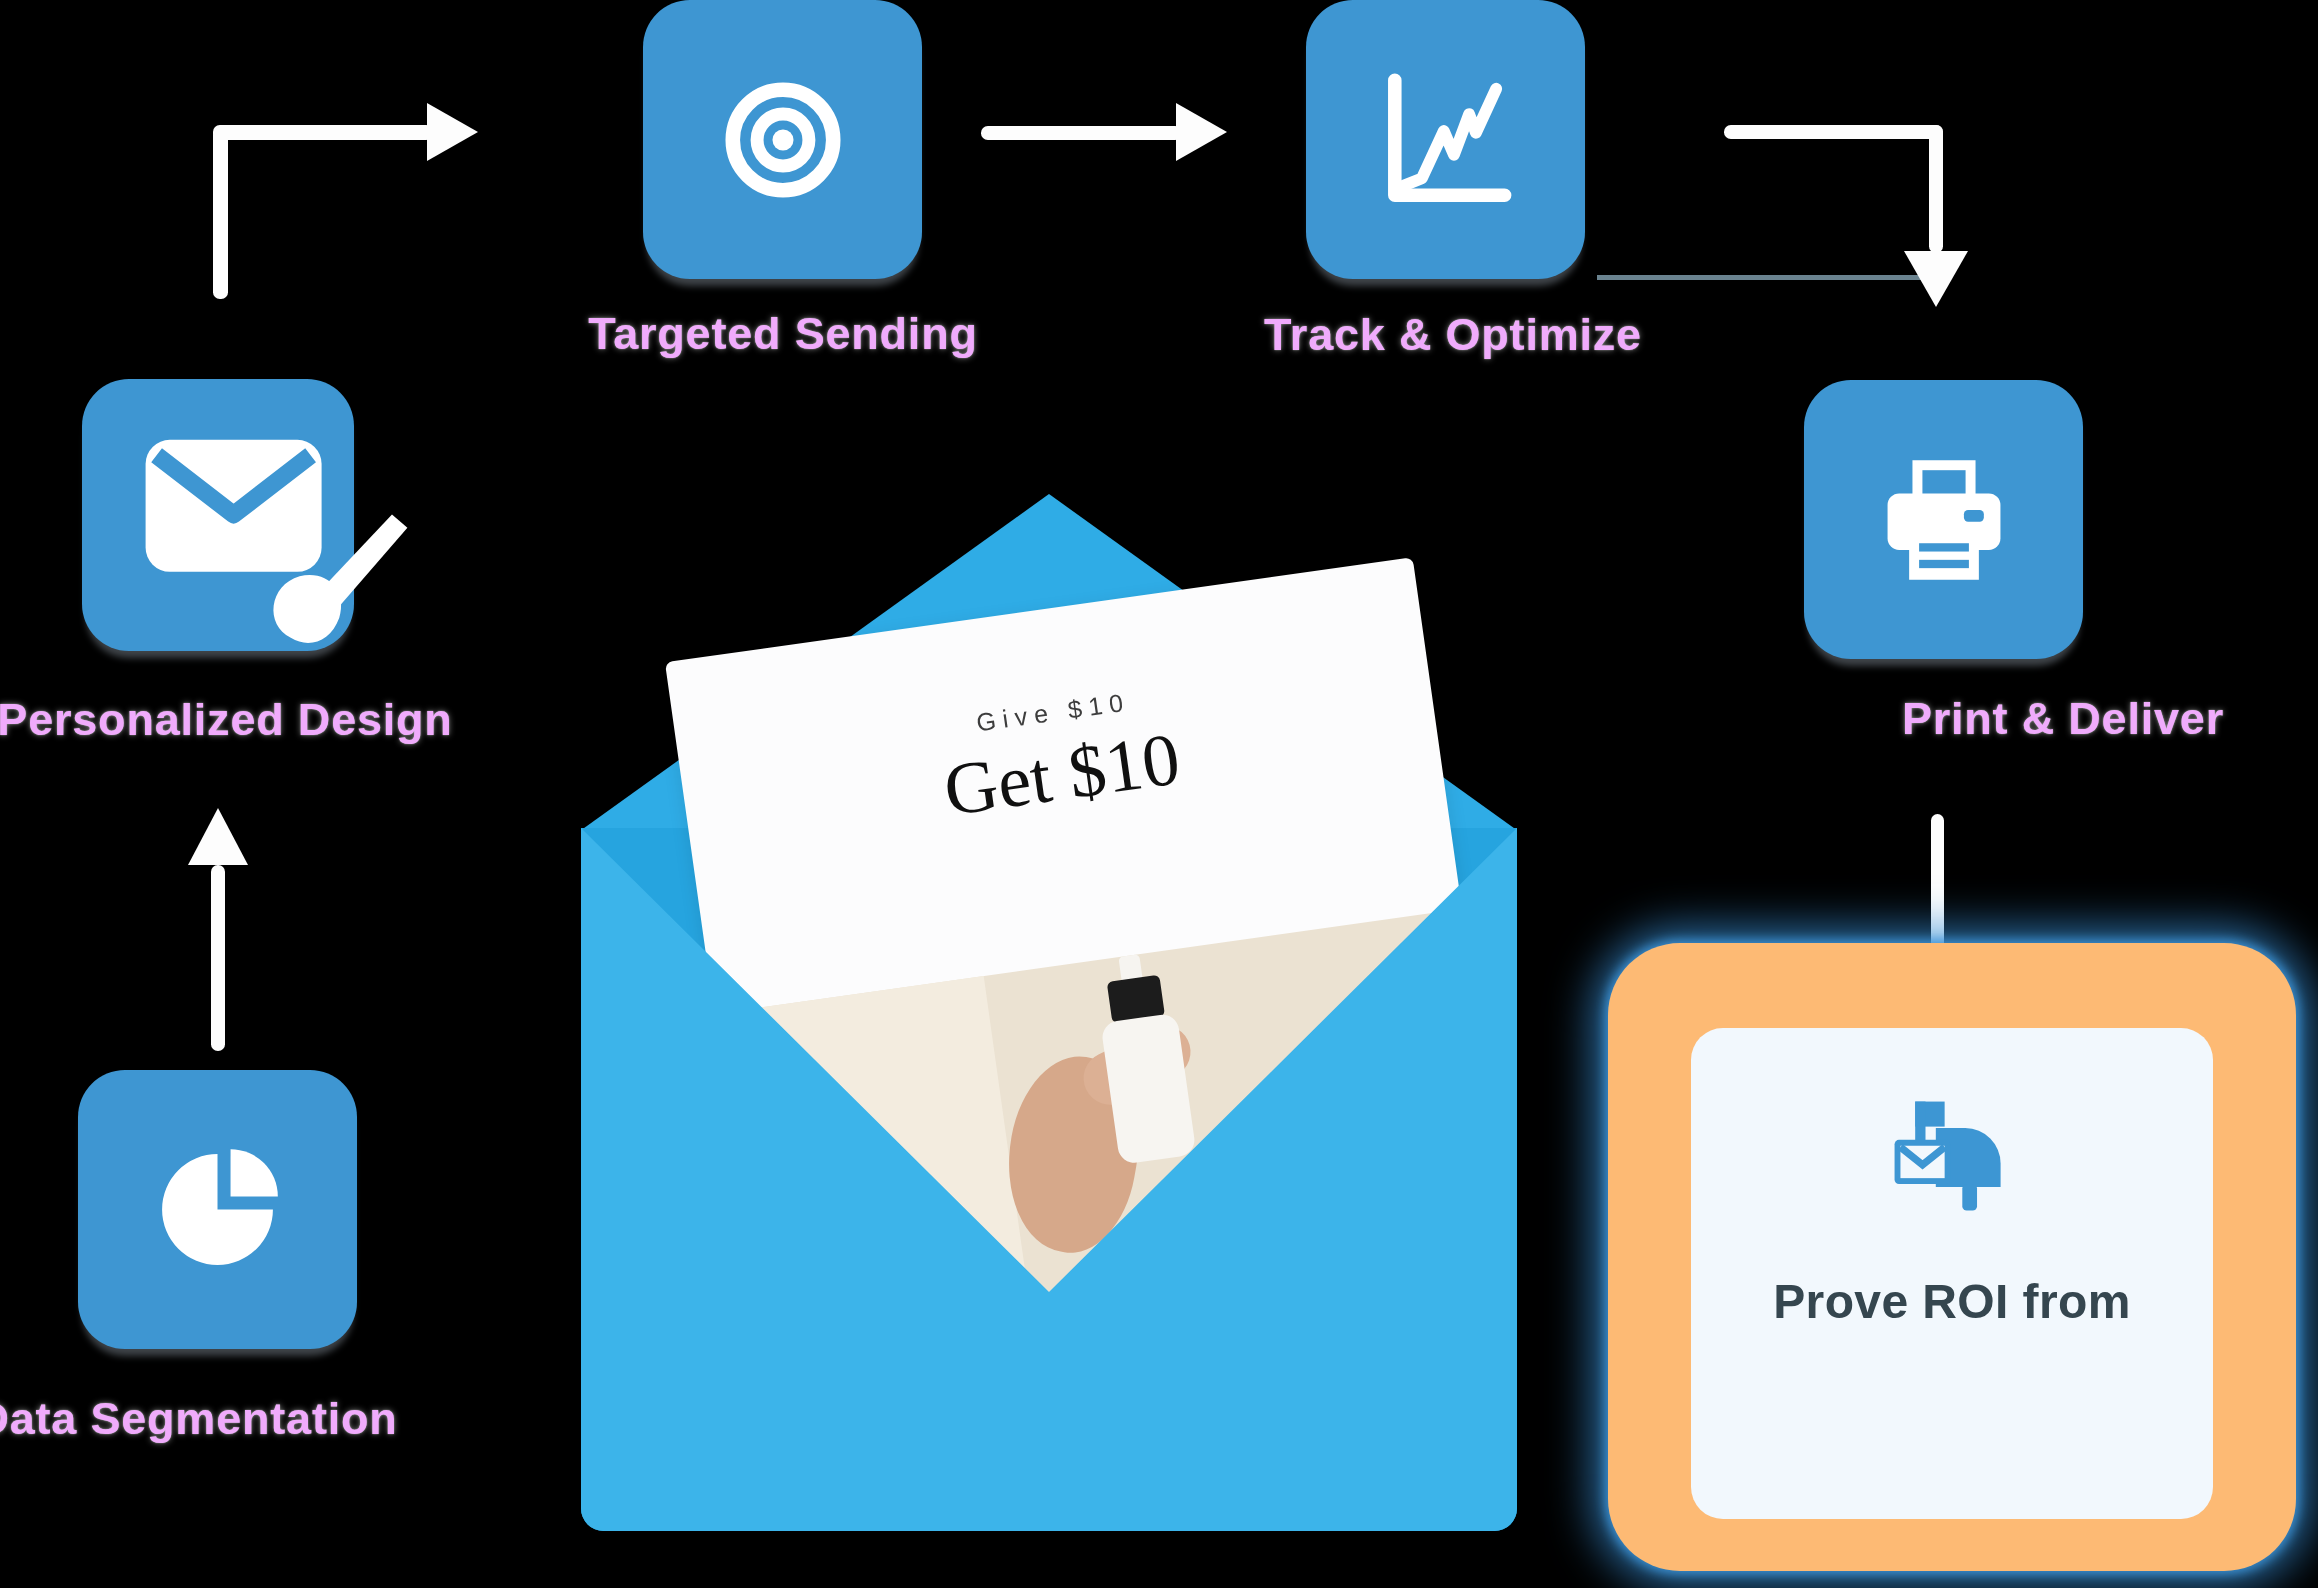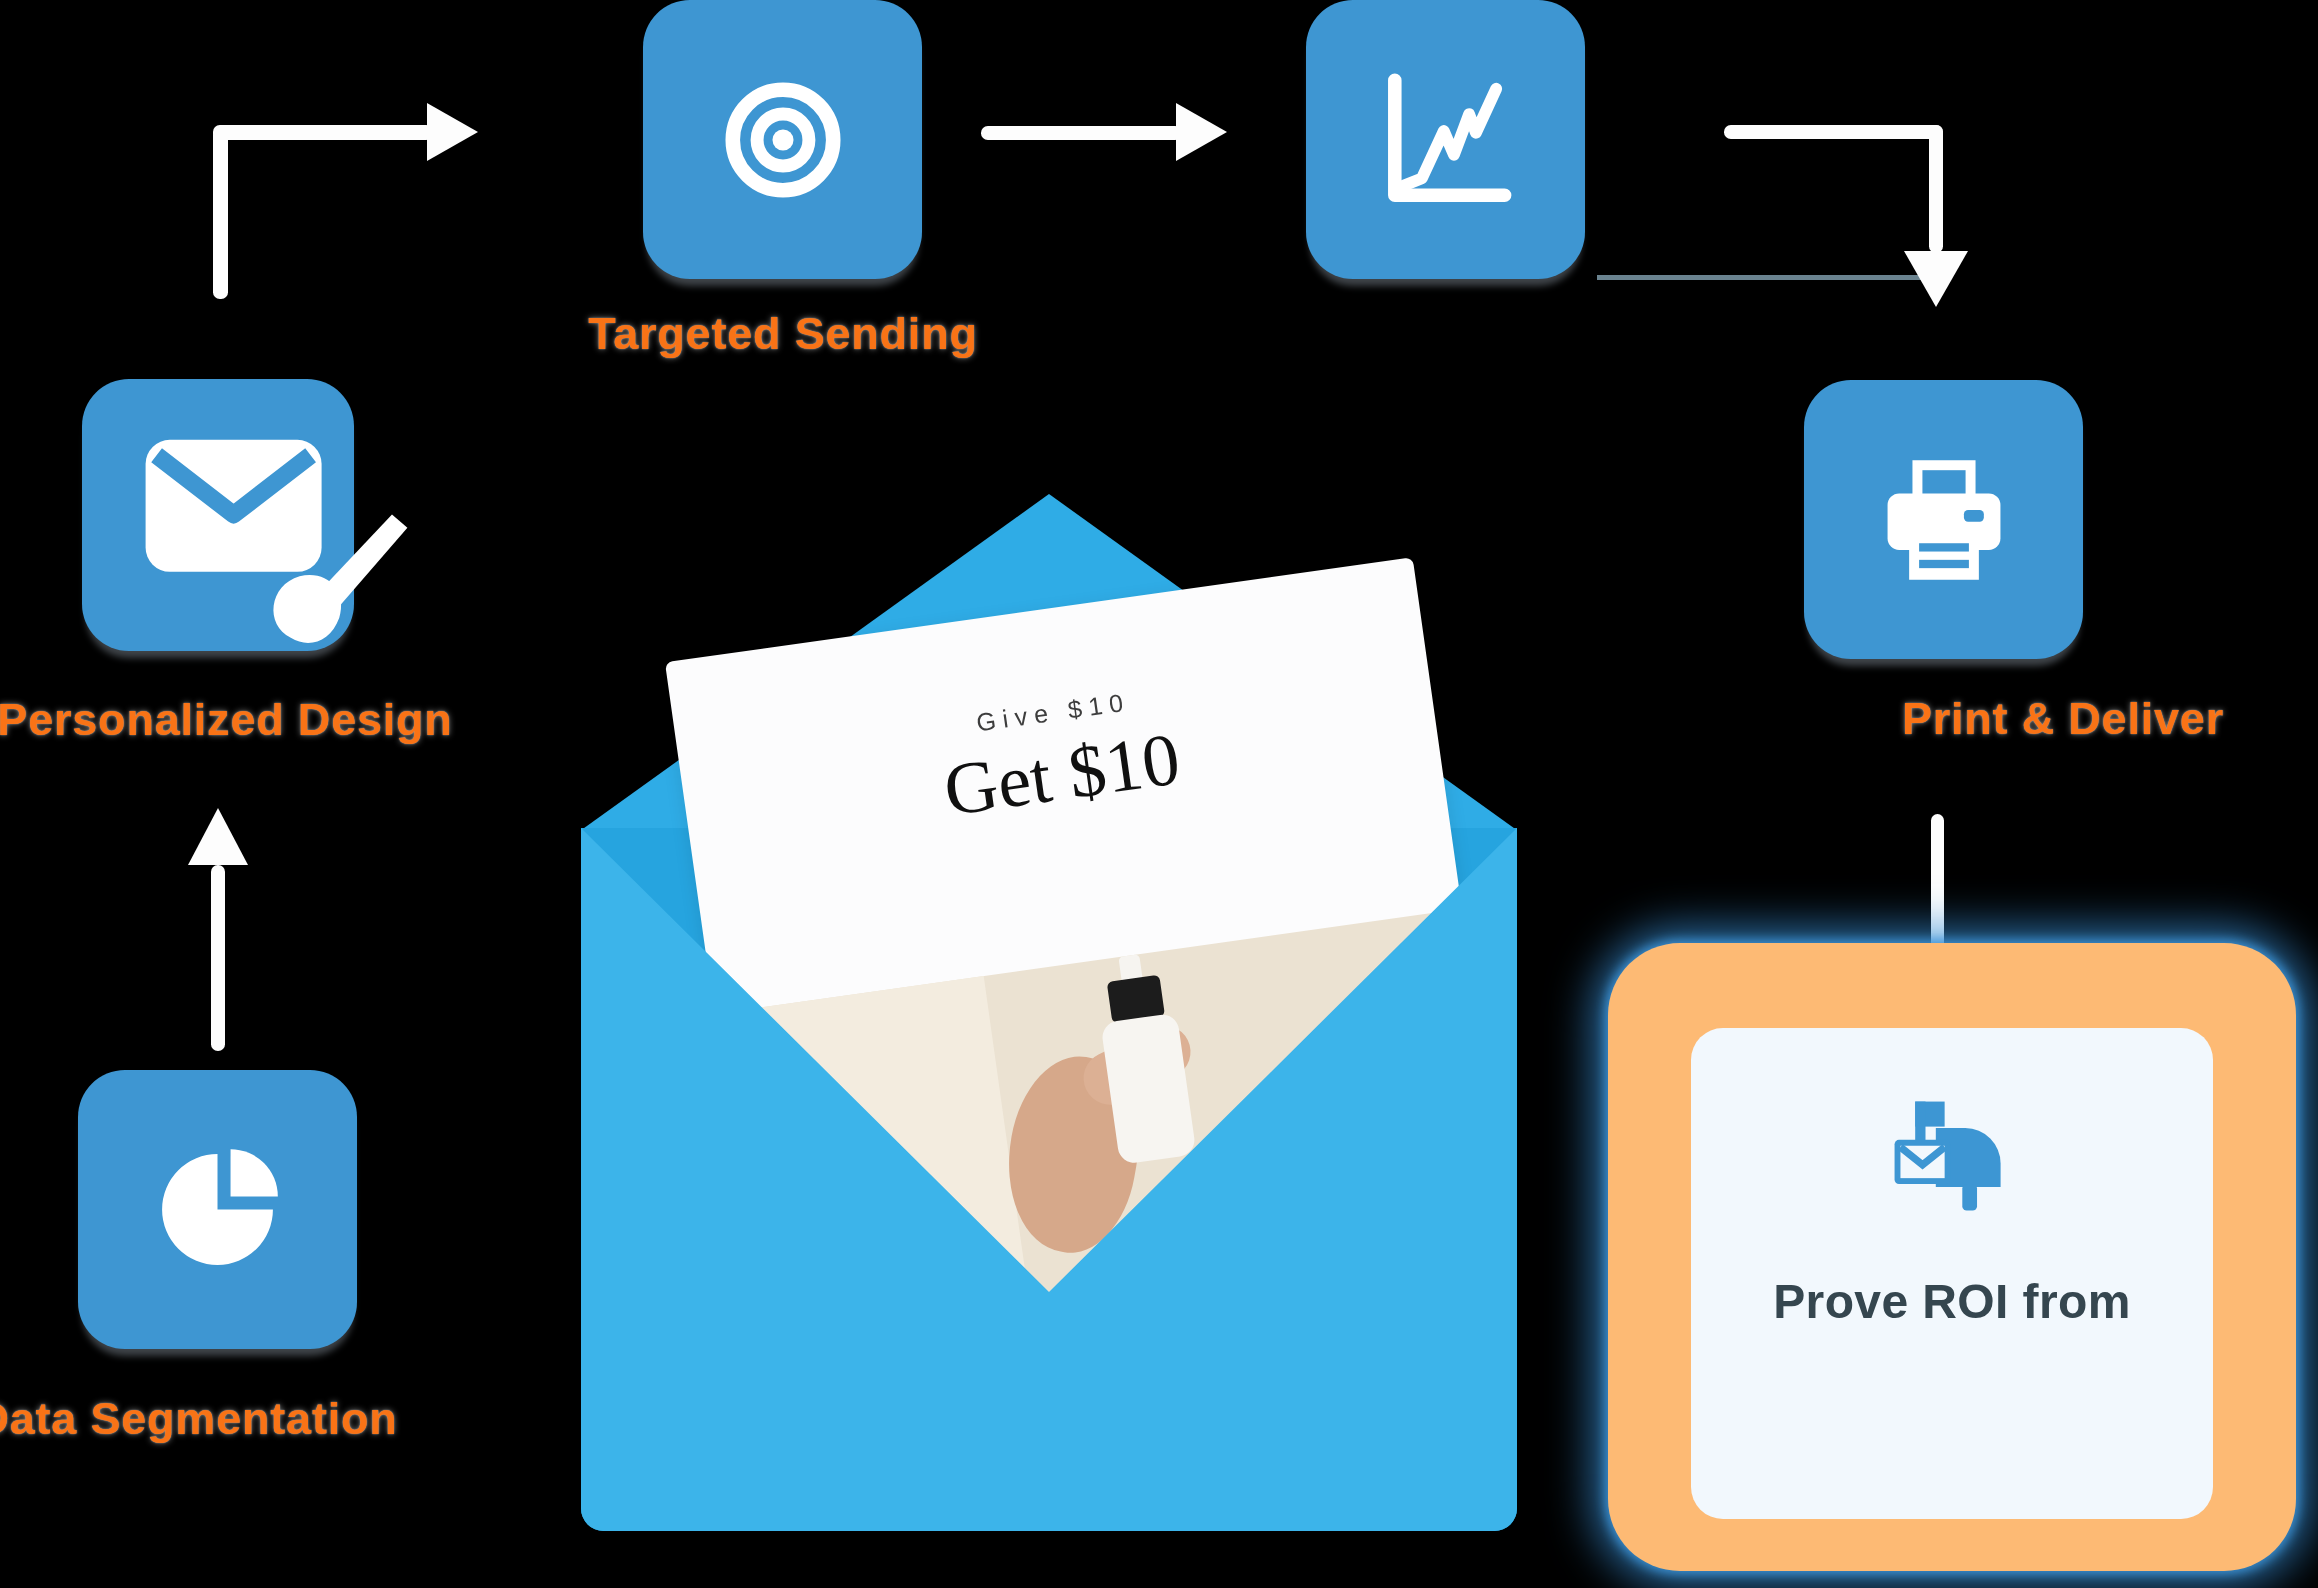--- a/index.html
+++ b/index.html
@@ -6,21 +6,21 @@
   #stage{position:relative;width:2319px;height:1588px;background:#000;overflow:hidden;
          font-family:"Liberation Sans",sans-serif;}
 
   
   .tile{position:absolute;width:279px;height:279px;background:#3e96d2;border-radius:47px;
         display:flex;align-items:center;justify-content:center;
         box-shadow:0 10.6px 7.5px -4.5px rgba(125,135,145,.5);}
   .tile svg{display:block;}
 
   
-  .step-label{position:absolute;width:574px;text-align:center;color:#f97316;
+  .step-label{position:absolute;width:574px;text-align:center;color:#f0abfc;
               font-size:45px;font-weight:700;letter-spacing:0.8px;
               text-shadow:0 0 6.8px rgba(255,255,255,.45), 0 0 1.5px rgba(255,255,255,.6);}
 
   
   .bar{position:absolute;background:#fdfdfd;border-radius:6.8px;}
   .head-right{position:absolute;width:0;height:0;border-top:29px solid transparent;
               border-bottom:29px solid transparent;border-left:51px solid #fdfdfd;}
   .head-down{position:absolute;width:0;height:0;border-left:32px solid transparent;
              border-right:32px solid transparent;border-top:56px solid #fdfdfd;}
   .head-up{position:absolute;width:0;height:0;border-left:30px solid transparent;
@@ -79,20 +79,21 @@
     </svg>
   </div>
   <div class="step-label" style="left:496px;top:308px;">Targeted Sending</div>
 
   <div class="tile" style="left:1306px;top:0px;">
     <svg width="169" height="169" viewBox="0 0 100 100">
       <path d="M20 15 L20 83 L85 83" fill="none" stroke="#fff" stroke-width="8" stroke-linecap="round" stroke-linejoin="round"></path>
       <path d="M21 79 L36 73 L49 45 L55 59 L64 35 L68 46 L80 20" fill="none" stroke="#fff" stroke-width="7" stroke-linecap="round" stroke-linejoin="round"></path>
     </svg>
   </div>
+  <div class="step-label" style="left:1166px;top:309px;">Track &amp; Optimize</div>
 
   <div class="tile" style="left:82px;top:379px;width:272px;height:272px;">
     <svg width="332" height="242" viewBox="0 0 150 110" style="position:absolute;left:22.6px;top:30px;overflow:visible;">
       <rect x="18" y="14" width="80" height="60" rx="11" fill="#fff"></rect>
       <path d="M23 21 L58 48 L93 21" fill="none" stroke="#3e96d2" stroke-width="8" stroke-linejoin="round"></path>
       <polygon points="96,84 130,48 137,54 104,92" fill="#fff"></polygon>
       <path d="M84 104 C72 98 74 80 88 76 C100 73 110 82 106 95 C102 106 92 109 84 104 Z" fill="#fff"></path>
     </svg>
   </div>
   <div class="step-label" style="left:-62px;top:694px;">Personalized Design</div>

